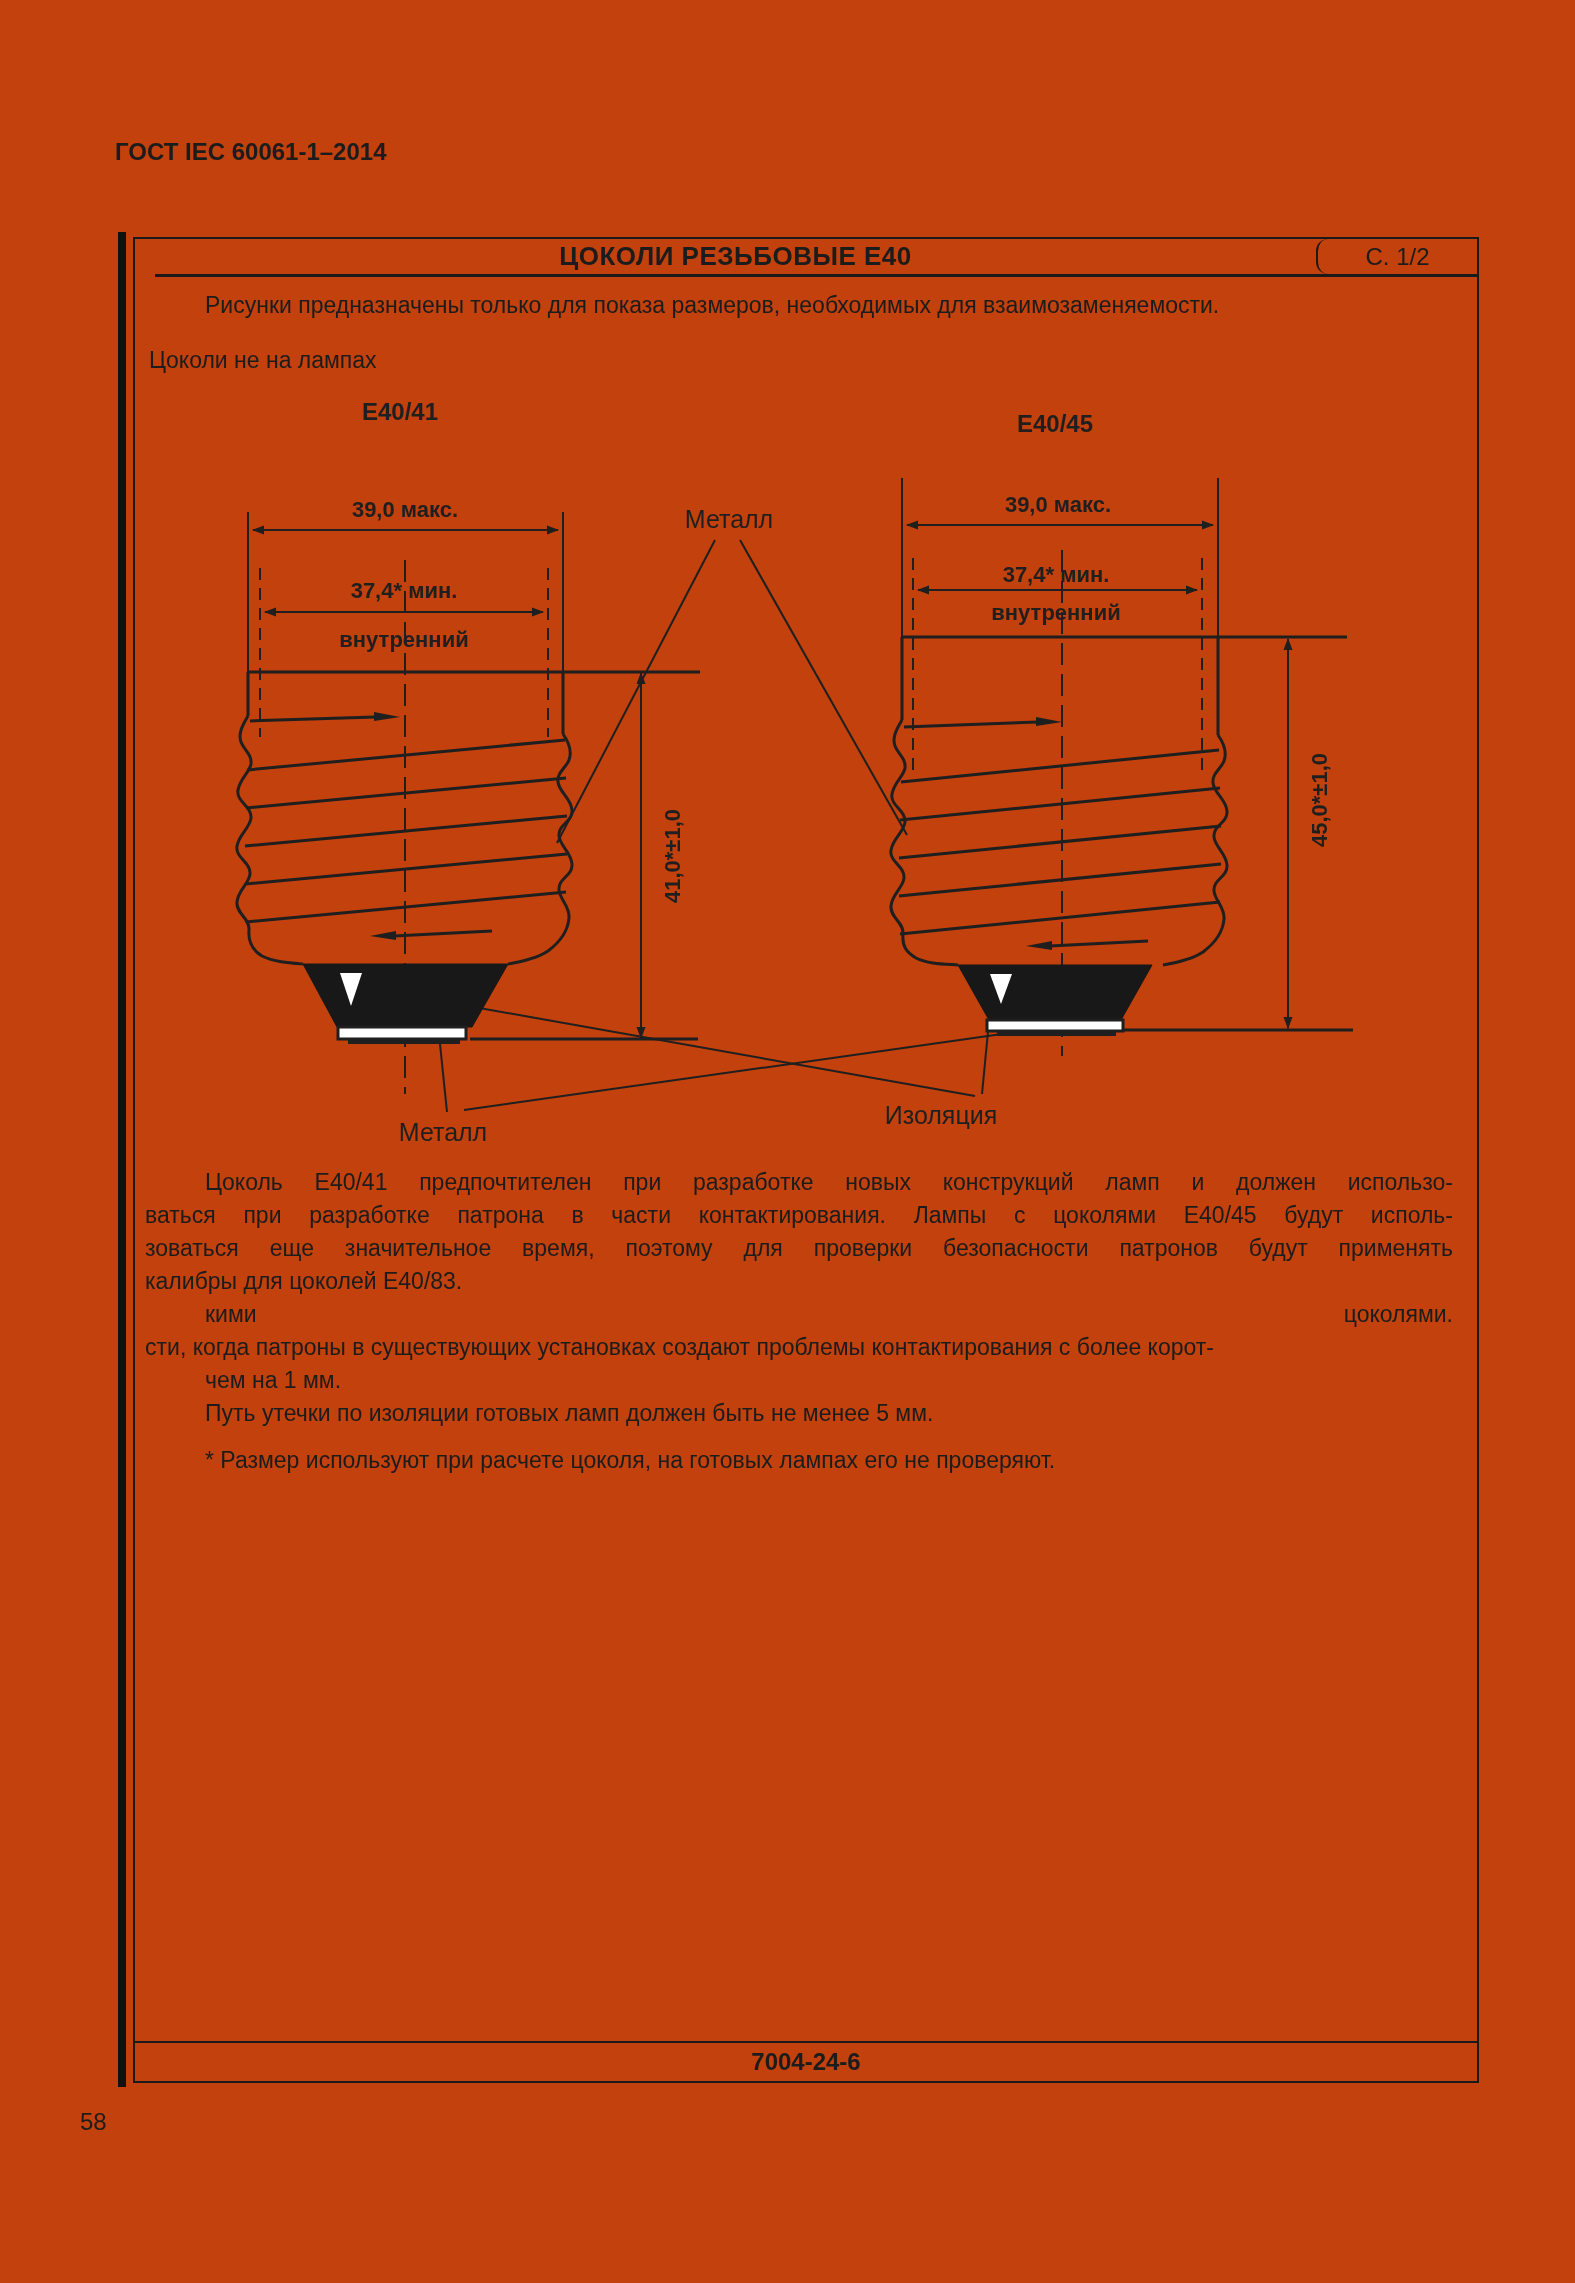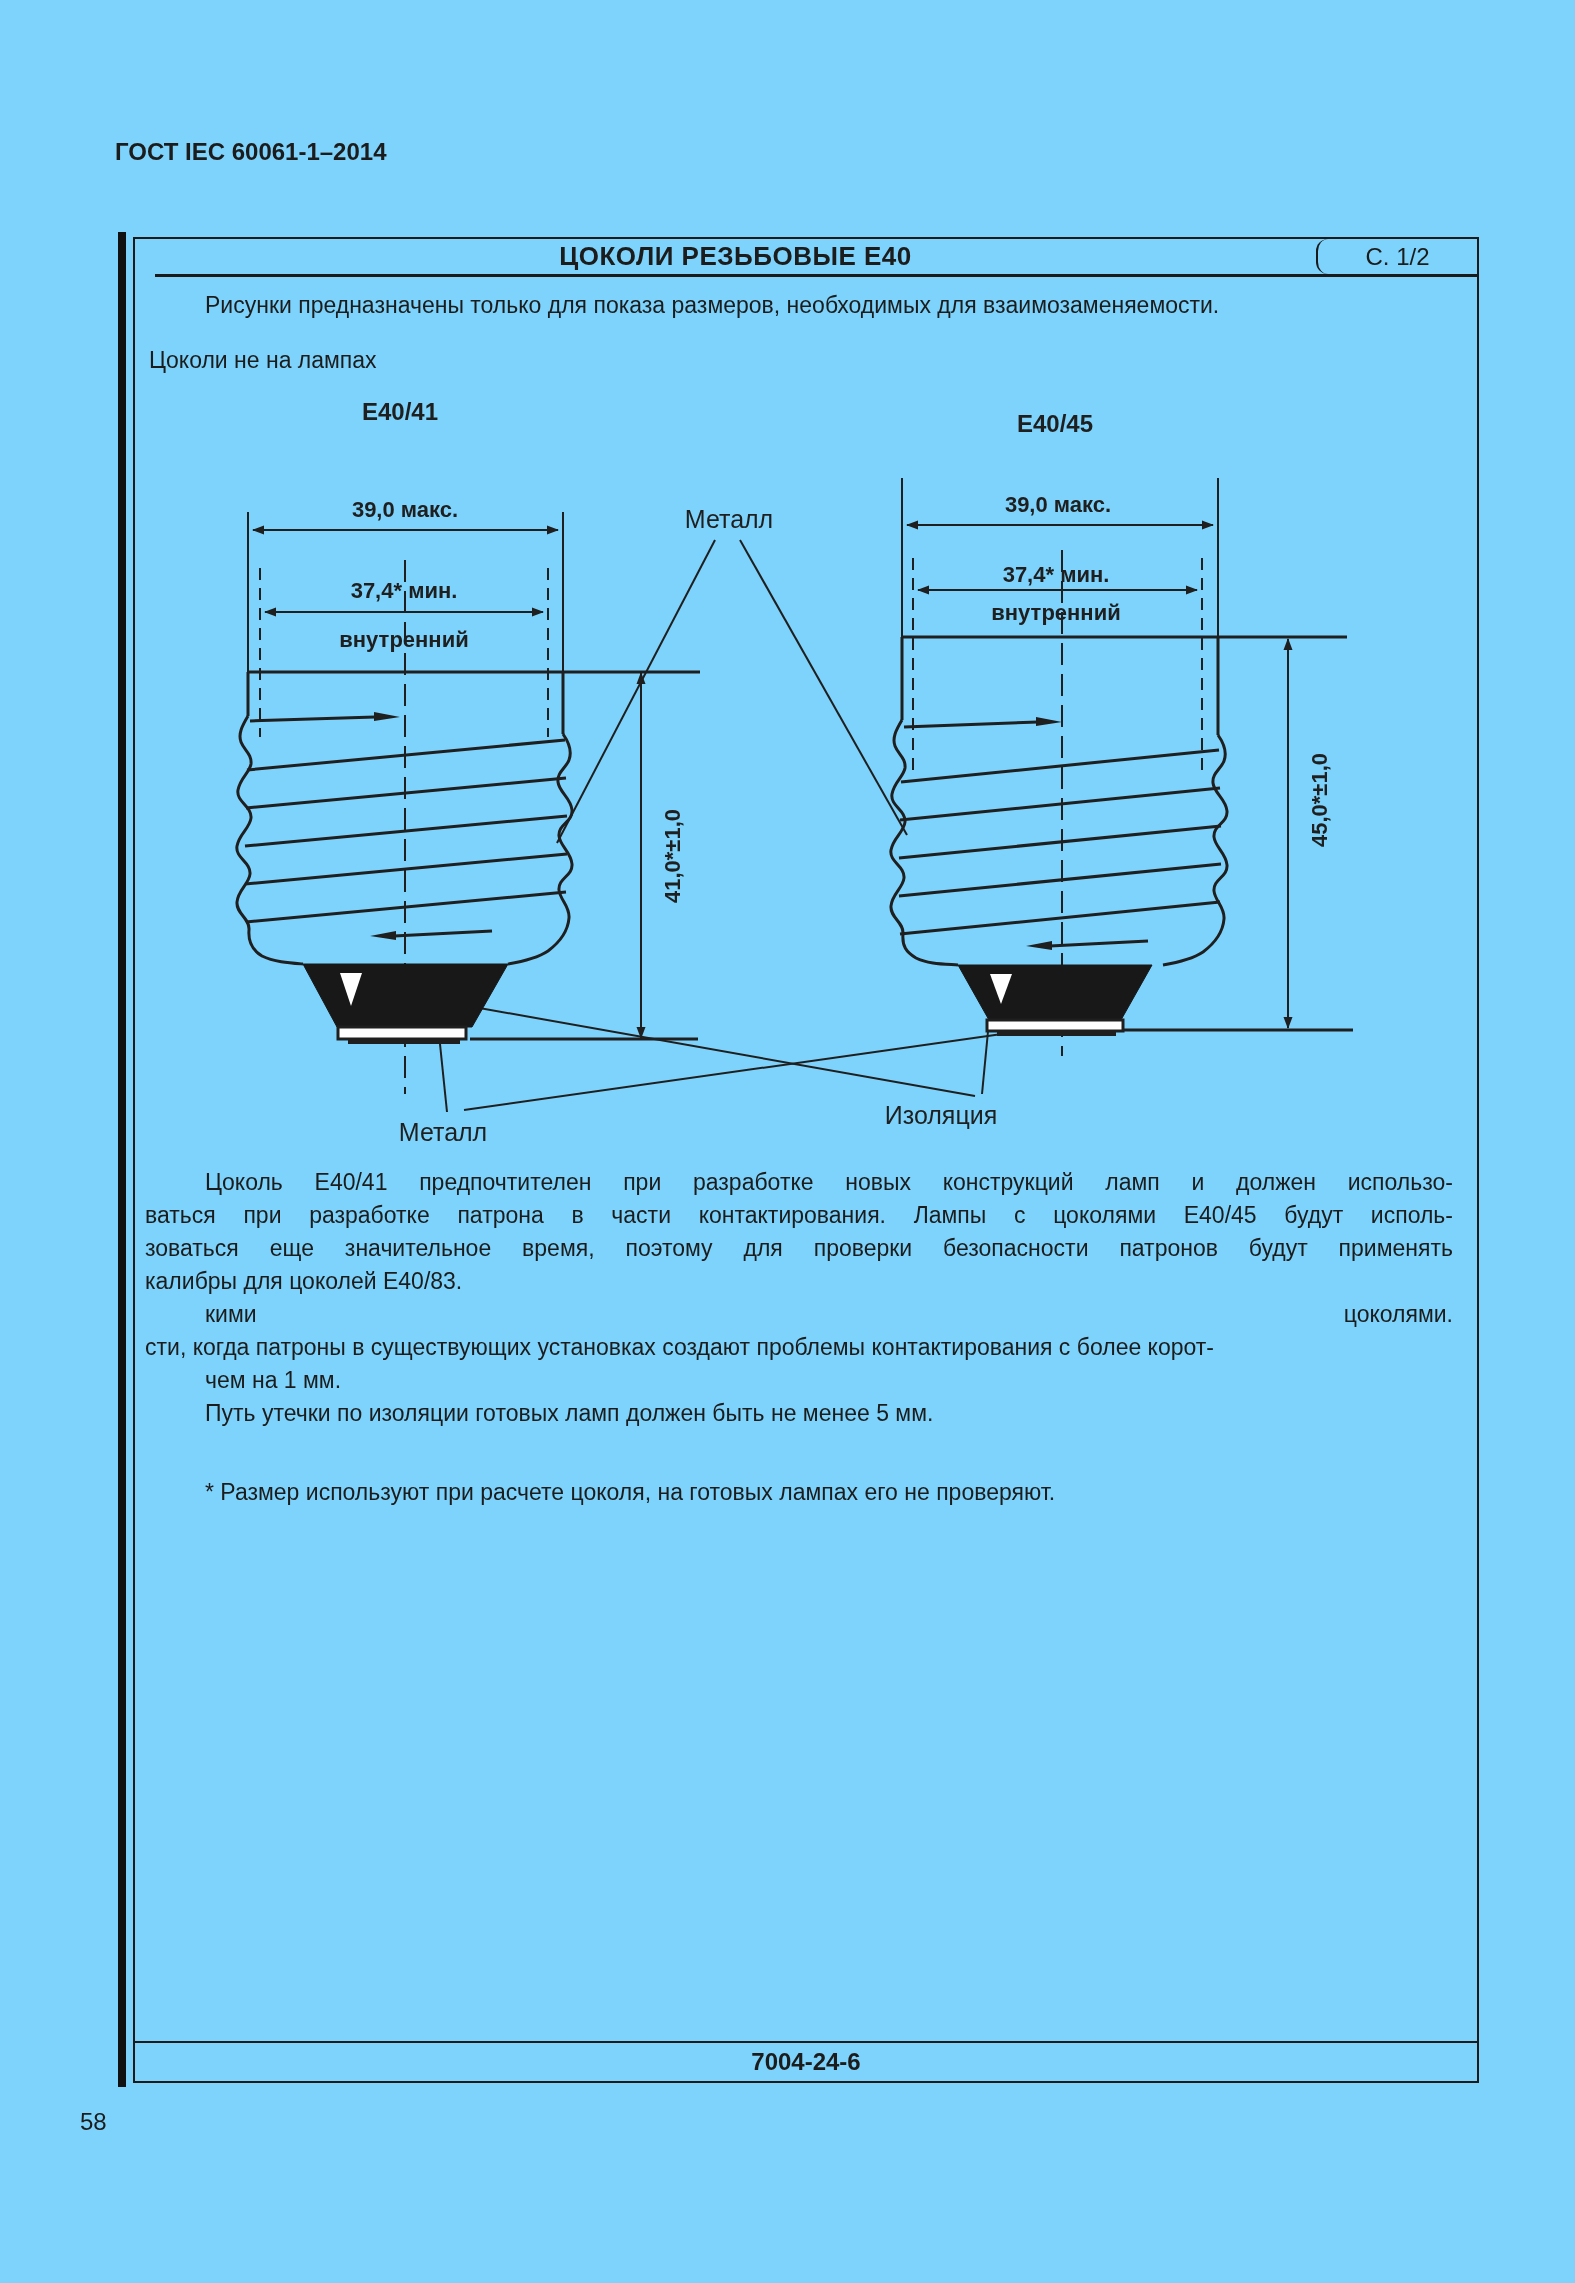--- a/index.html
+++ b/index.html
@@ -1,30 +1,30 @@
 <!DOCTYPE html>
 <html><head>
 <meta charset="utf-8">
 <style>
   html,body{margin:0;padding:0;background:#9a9a9a;}
-  .page{position:relative;width:1575px;height:2283px;background:#7dd3fc;
+  .page{position:relative;width:1575px;height:2283px;background:#c2410c;
         font-family:"Liberation Sans",sans-serif;color:#1c1c1c;overflow:hidden;}
   .abs{position:absolute;}
   .hdr{font-weight:bold;font-size:24px;}
   .thickbar{background:#111;}
   .box{border:2px solid #1a1a1a;}
   .titlerow{display:flex;border-bottom:3px solid #1a1a1a;height:35px;align-items:center;}
   .titlecell{flex:1;text-align:center;font-weight:bold;font-size:26px;letter-spacing:.5px;}
   .sheetcell{width:159px;border-left:2px solid #1a1a1a;height:100%;display:flex;
              align-items:center;justify-content:center;font-size:24px;border-radius:12px;}
   .body-line{font-size:23px;line-height:33px;}
   .para .para-line{font-size:23px;line-height:33px;text-align:justify;text-align-last:justify;}
   .para .para-line:last-child{text-align-last:left;}
   .para .para-line:first-child{text-indent:60px;}
-  .footnote{margin-top:46px;}
+  .footnote{margin-top:14px;}
   .footerrow{border-top:2px solid #1a1a1a;height:38px;display:flex;align-items:center;
              justify-content:center;font-weight:bold;font-size:24px;}
   .pagenum{font-size:24px;}
   svg text{fill:#1f1f1f;}
   .dt{font:bold 22px "Liberation Sans",sans-serif;}
   .lbl{font:25px "Liberation Sans",sans-serif;}
   .blbl{font:bold 24px "Liberation Sans",sans-serif;}
 </style>
 </head>
 <body>

